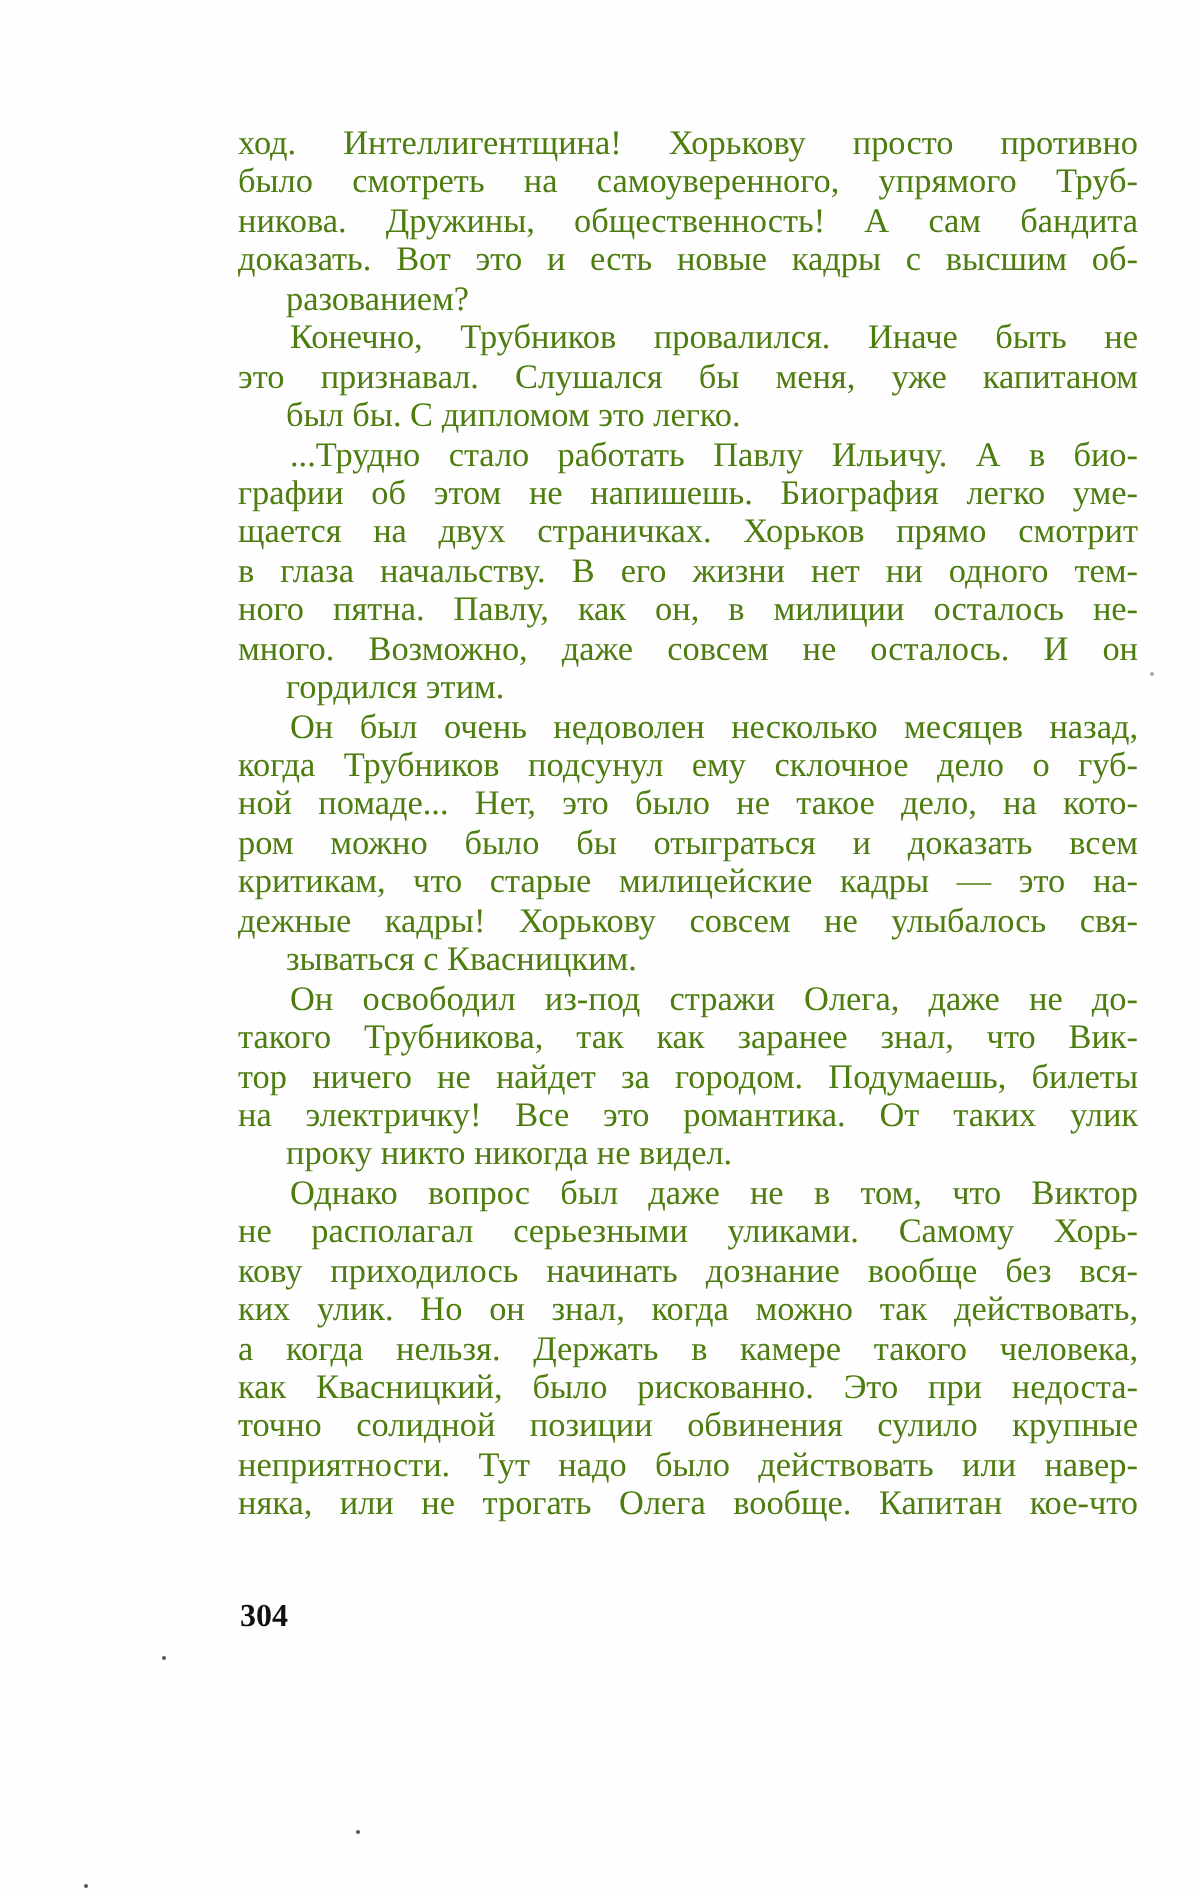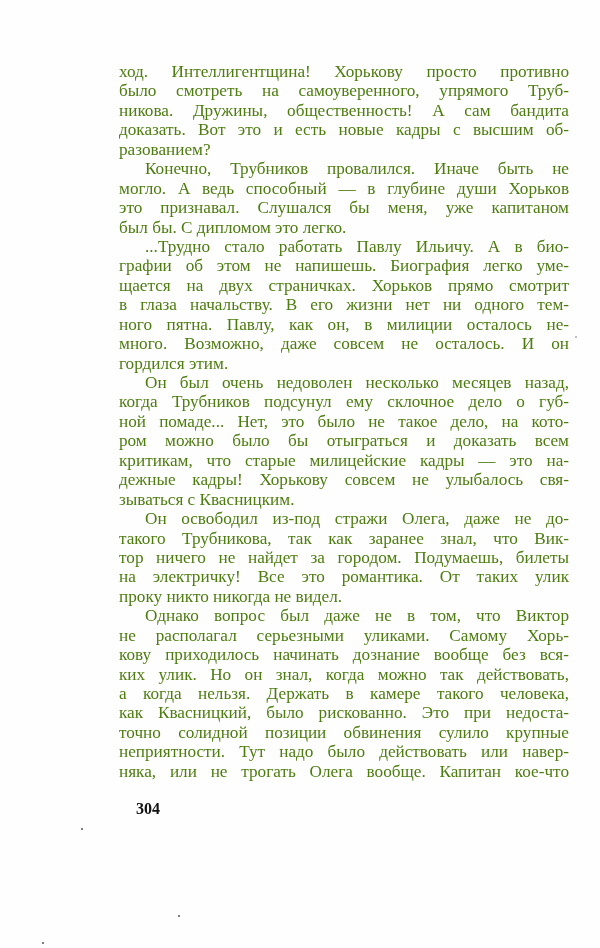--- a/index.html
+++ b/index.html
@@ -9,24 +9,24 @@
   }
   .text-block {
     position: absolute; left: 119px; top: 62px; width: 450px;
     font-family: "Liberation Serif", "DejaVu Serif", serif;
     font-size: 17.2px; line-height: 19.45px; color: #4d7c0f;
   }
   .line {
     display: block; white-space: nowrap; text-align: justify; text-align-last: justify;
     height: 19.45px; overflow: visible;
   }
-  .line.last { text-align-last: left; }
+  .line.last { text-align-last: left; margin-left: 24px; }
   .line.indent { padding-left: 26px; }
   .page-number {
-    position: absolute; left: 136px; top: 800px;
+    position: absolute; left: 120px; top: 800px;
     font-family: "Liberation Serif", "DejaVu Serif", serif;
     font-size: 16px; color: #111; font-weight: bold;
   }
   .speck { position: absolute; width: 2px; height: 2px; background: #555; border-radius: 1px; }
 </style>
 </head>
 <body>
 
 <div class="page">
   <div class="text-block">
@@ -35,21 +35,20 @@
       <span class="line">ход. Интеллигентщина! Хорькову просто противно</span>
       <span class="line">было смотреть на самоуверенного, упрямого Труб-</span>
       <span class="line">никова. Дружины, общественность! А сам бандита</span>
       <span class="line">доказать. Вот это и есть новые кадры с высшим об-</span>
       <span class="line last">разованием?</span>
     </div>
 
 
     <div>
       <span class="line indent">Конечно, Трубников провалился. Иначе быть не</span>
-      <span class="line">могло. А ведь способный — в глубине души Хорьков</span>
       <span class="line">это признавал. Слушался бы меня, уже капитаном</span>
       <span class="line last">был бы. С дипломом это легко.</span>
     </div>
 
     <div>
       <span class="line indent">...Трудно стало работать Павлу Ильичу. А в био-</span>
       <span class="line">графии об этом не напишешь. Биография легко уме-</span>
       <span class="line">щается на двух страничках. Хорьков прямо смотрит</span>
       <span class="line">в глаза начальству. В его жизни нет ни одного тем-</span>
       <span class="line">ного пятна. Павлу, как он, в милиции осталось не-</span>

